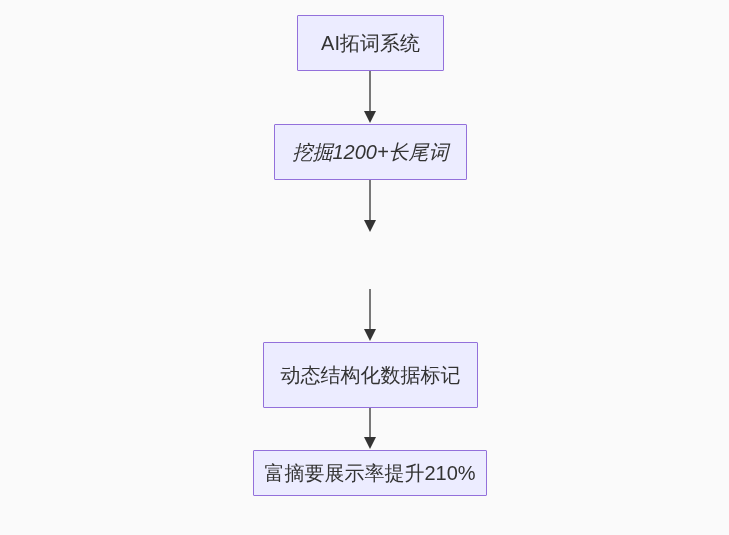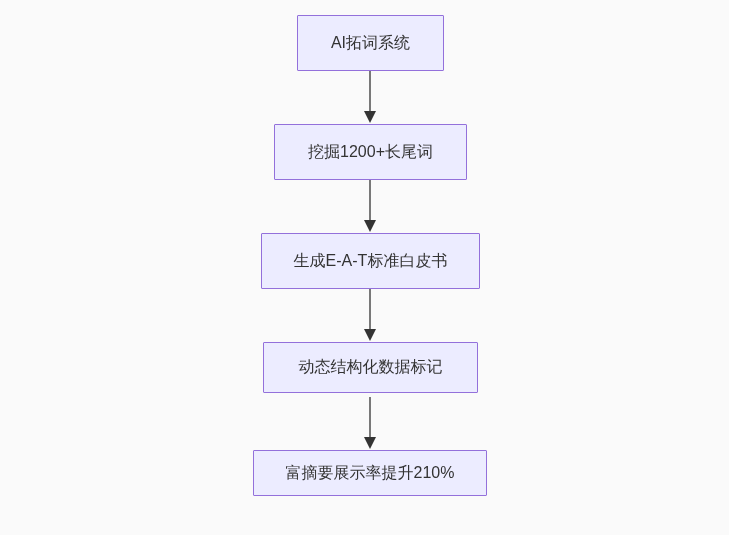--- a/index.html
+++ b/index.html
@@ -26,32 +26,32 @@
     stroke: #4d4d4d;
     stroke-width: 1.5;
   }
   .node {
     position: absolute;
     box-sizing: border-box;
     background: #ECECFF;
     border: 1px solid #9370DB;
     border-radius: 1px;
     color: #333333;
-    font-size: 16px;
+    font-size: 20px;
     display: flex;
     align-items: center;
     justify-content: center;
     text-align: center;
     white-space: nowrap;
   }
   
   .node-1 { left: 297px; top: 15px;  width: 147px; height: 56px; }
-  .node-2 { left: 274px; top: 124px; width: 193px; height: 56px; }
+  .node-2 { left: 274px; top: 124px; width: 193px; height: 56px; font-style: italic; }
   .node-3 { left: 261px; top: 233px; width: 219px; height: 56px; }
-  .node-4 { left: 263px; top: 342px; width: 215px; height: 51px; }
+  .node-4 { left: 263px; top: 342px; width: 215px; height: 66px; }
   .node-5 { left: 253px; top: 450px; width: 234px; height: 46px; }
 </style>
 </head>
 <body>
 
 <div class="canvas">
 
   <svg class="edges" width="729" height="535" viewBox="0 0 729 535" xmlns="http://www.w3.org/2000/svg">
     <defs>
       <marker id="arrowhead" markerUnits="userSpaceOnUse" markerWidth="12" markerHeight="12" refX="10" refY="6" orient="auto">
@@ -65,23 +65,20 @@
   </svg>
 
   <div class="node node-1">
     <span>AI拓词系统</span>
   </div>
 
   <div class="node node-2">
     <span>挖掘1200+长尾词</span>
   </div>
 
-  <div class="node node-3">
-    <span>生成E-A-T标准白皮书</span>
-  </div>
 
   <div class="node node-4">
     <span>动态结构化数据标记</span>
   </div>
 
   <div class="node node-5">
     <span>富摘要展示率提升210%</span>
   </div>
 
 </div>

